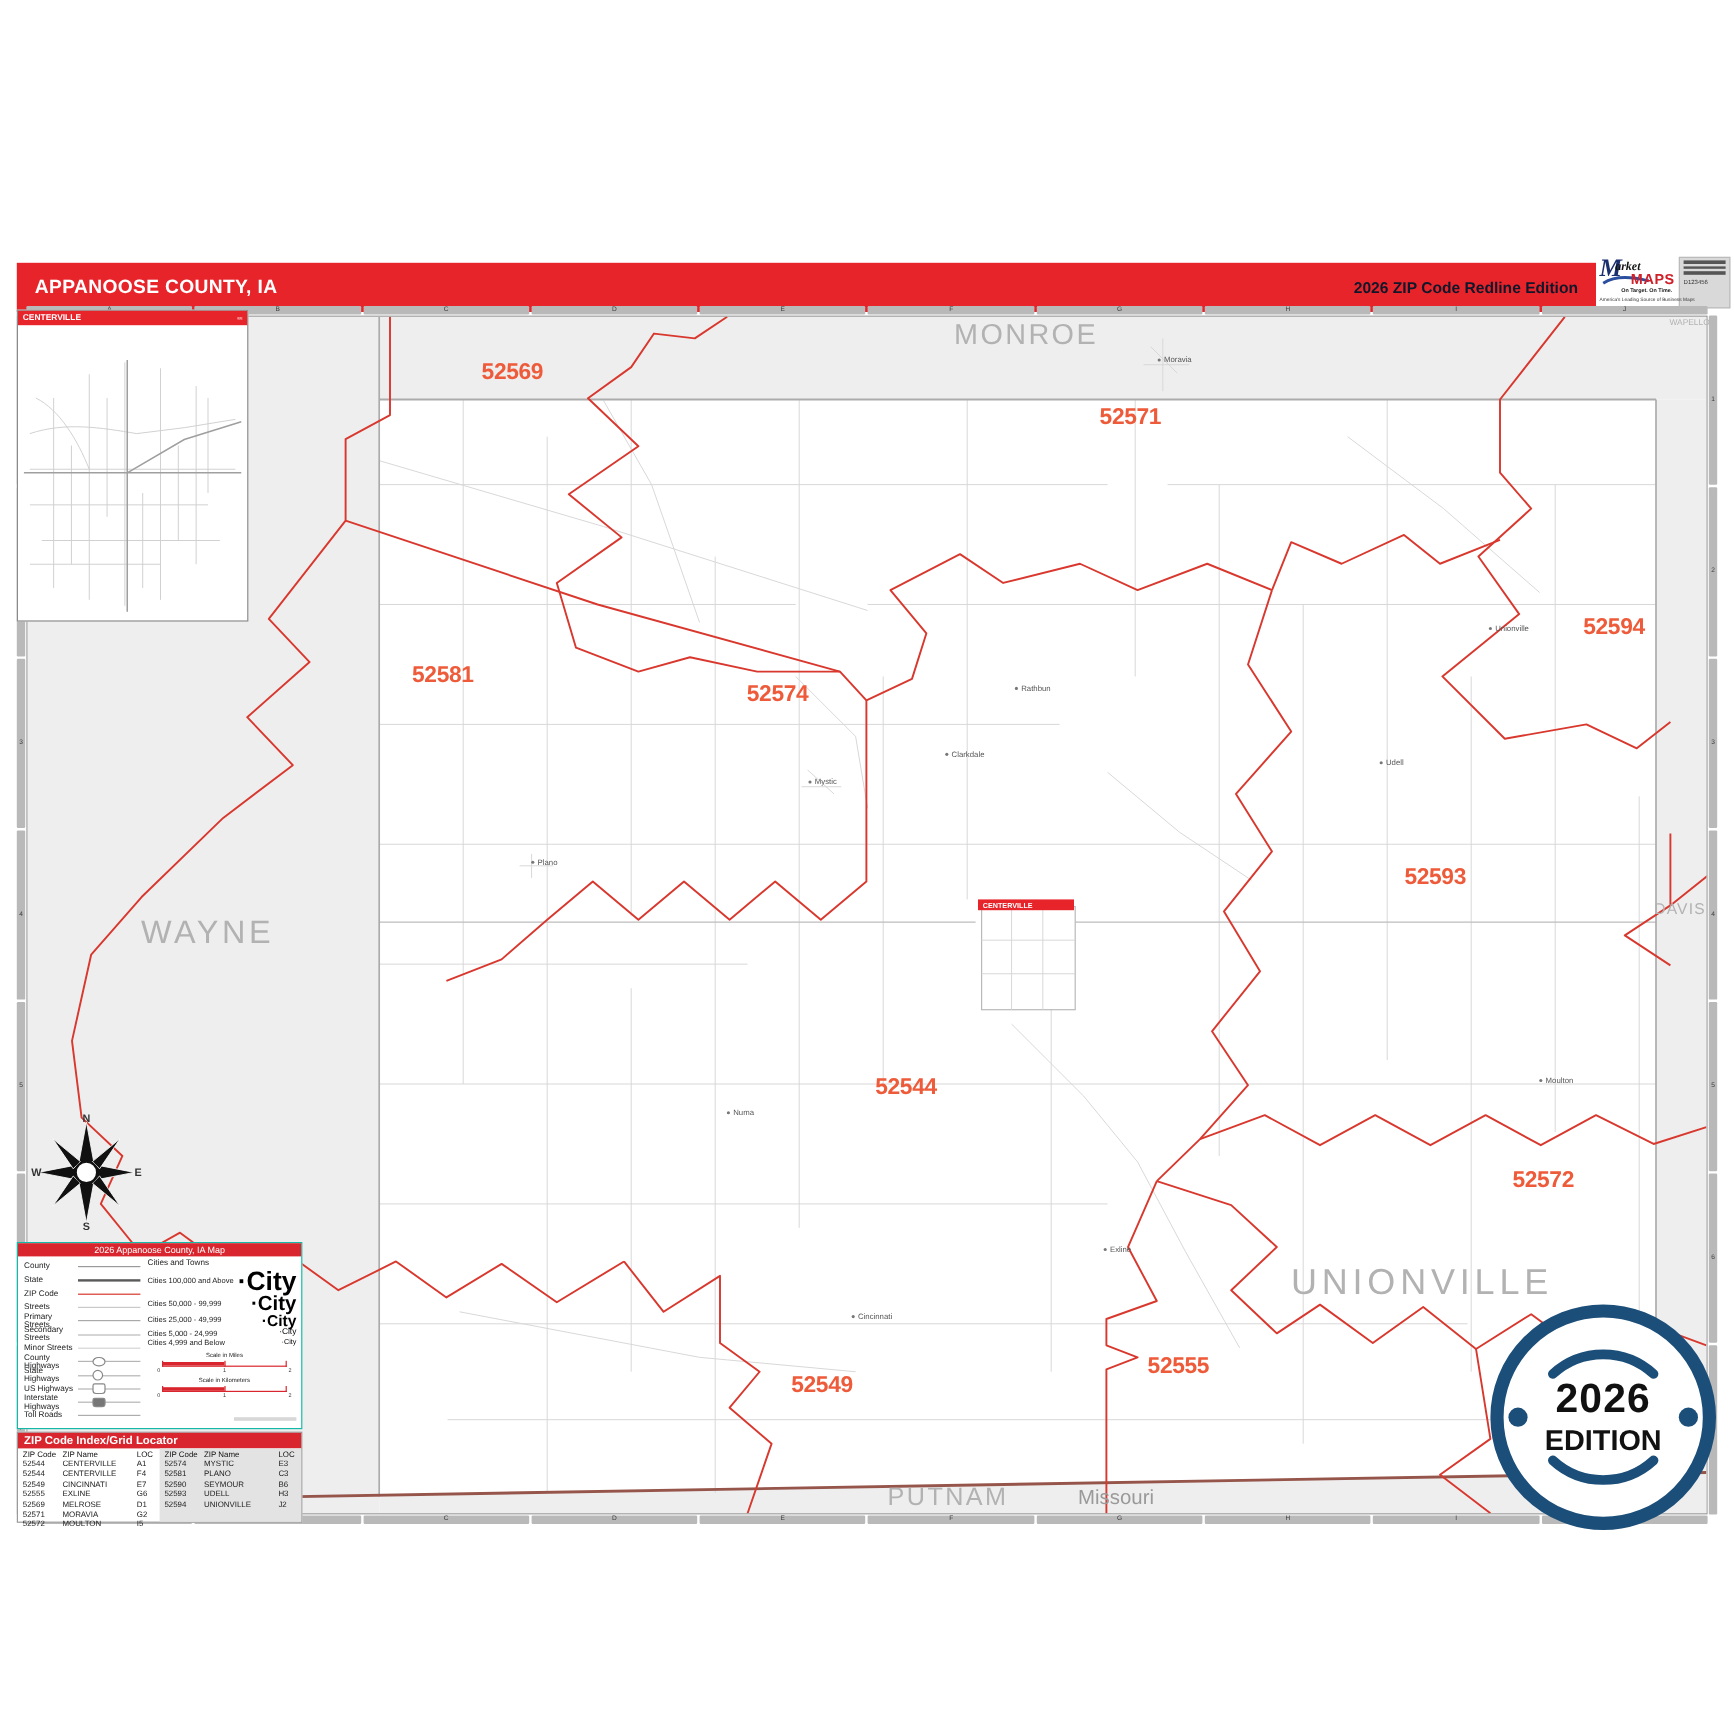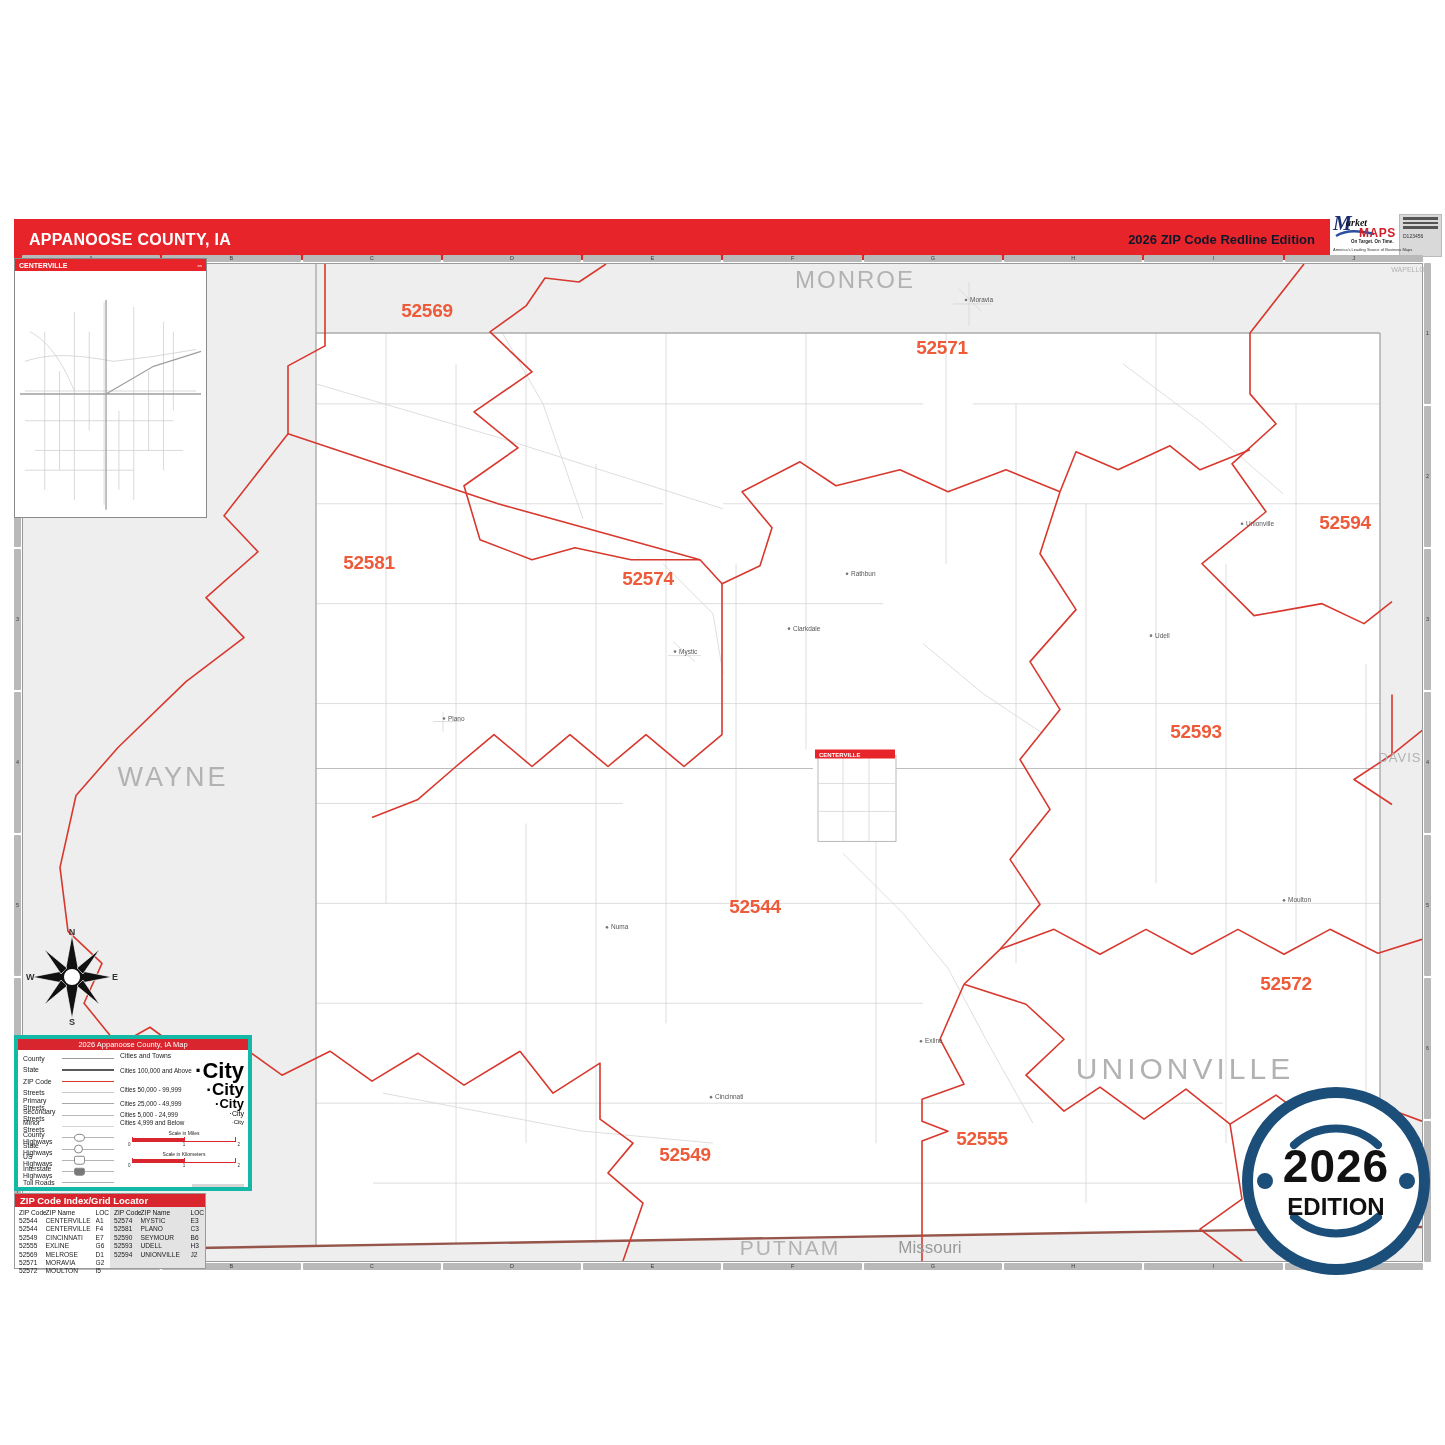--- a/index.html
+++ b/index.html
@@ -48,21 +48,21 @@
   .c-putnam{font-size:21px;letter-spacing:2px;}
   .c-missouri{font-size:17px;color:#9a9a9a;}
 
   
   .inset{position:absolute;left:0;top:3px;width:193px;height:260px;background:#fff;border:1px solid #8a8a8a;box-sizing:border-box;z-index:5;}
   .inset-head{height:12px;background:#E8242B;color:#fff;font-size:7px;font-weight:bold;display:flex;align-items:center;justify-content:space-between;padding:0 4px;}
   .inset-squig{font-size:4px;color:#fff;}
   .inset svg{width:100%;height:246px;display:block;}
 
   
-  .legend{position:absolute;left:0;top:780px;width:238px;height:156px;background:#fff;border:4px solid #14b8a6;box-sizing:border-box;z-index:5;}
+  .legend{position:absolute;left:0;top:780px;width:238px;height:156px;background:#fff;border:1px solid #14b8a6;box-sizing:border-box;z-index:5;}
   .legend-head{height:11px;background:#D9262E;color:#fff;font-size:7.5px;display:flex;align-items:center;justify-content:center;}
   .legend-body{display:flex;}
   .lg-col-left{width:116px;padding:3px 4px 0 5px;box-sizing:border-box;}
   .lg-row{display:flex;align-items:center;height:11.3px;}
   .lg-label{font-size:6.8px;color:#222;flex:1;}
   .lg-sample{width:52px;position:relative;display:flex;align-items:center;justify-content:center;}
   .ln{width:52px;border-bottom:1px solid #b5b5b5;}
   .s-county .ln{border-bottom:1.2px solid #9a9a9a;}
   .s-state .ln{border-bottom:2.6px solid #5a5a5a;}
   .s-zip .ln{border-bottom:1.8px solid #D8382E;}
@@ -89,21 +89,21 @@
   .scalebar{margin:4px 4px 0 8px;}
   .sb-title{font-size:5px;color:#222;text-align:center;}
   .sb-bar{height:5px;border-bottom:1.6px solid #D9262E;position:relative;width:104px;margin:0 auto;}
   .sb-bar i{position:absolute;bottom:-1px;width:1.4px;height:5px;background:#D9262E;}
   .sb-bar i.t0{left:0;}.sb-bar i.t1{left:50%;}.sb-bar i.t2{right:0;}
   .sb-half{position:absolute;left:0;bottom:0;width:50%;height:2.4px;background:#D9262E;}
   .sb-ticks{display:flex;justify-content:space-between;width:112px;margin:0 auto;font-size:4.5px;color:#333;}
   .lg-fineprint{position:absolute;right:4px;bottom:2px;width:52px;height:2.5px;background:#d7d7d7;}
 
   
-  .index{position:absolute;left:0;top:938px;width:192px;height:76px;background:#fff;border:1px solid #9a9a9a;box-sizing:border-box;z-index:5;}
+  .index{position:absolute;left:0;top:938px;width:238px;height:76px;background:#fff;border:1px solid #9a9a9a;box-sizing:border-box;z-index:5;}
   .index-head{height:13px;background:#D9262E;color:#fff;font-size:9.5px;font-weight:bold;display:flex;align-items:center;padding-left:5px;}
   .idx-cols{display:flex;height:61px;}
   .idx-half{width:50%;padding:1px 0 0 4px;box-sizing:border-box;}
   .idx-half.right{background:#E3E3E3;}
   .idx-row{display:flex;height:8.4px;align-items:center;}
   .idx-row span{font-size:6.6px;color:#222;white-space:nowrap;overflow:hidden;}
   .idx-row .c0{width:33px;}
   .idx-row .c1{width:62px;}
   .idx-row .c2{width:18px;}
   .idx-row.hd span{color:#111;}
@@ -114,21 +114,21 @@
   .cp-n{left:50%;top:0;transform:translateX(-50%);}
   .cp-s{left:50%;bottom:0;transform:translateX(-50%);}
   .cp-w{left:0;top:50%;transform:translateY(-50%);}
   .cp-e{right:0;top:50%;transform:translateY(-50%);}
 
   
   .badge{position:absolute;left:1228px;top:832px;width:188px;height:188px;z-index:9;}
   .badge-circle{position:absolute;inset:0;background:#fff;border:11px solid #1B4E79;border-radius:50%;box-sizing:border-box;}
   .badge-art{position:absolute;inset:0;}
   .badge-text{position:absolute;inset:0;display:flex;flex-direction:column;align-items:center;justify-content:center;gap:6px;}
-  .badge-year{font-size:46px;font-weight:800;color:#111;letter-spacing:1px;line-height:1;}
+  .badge-year{font-size:34px;font-weight:800;color:#111;letter-spacing:1px;line-height:1;}
   .badge-word{font-size:24px;font-weight:800;color:#111;line-height:1;}
 </style>
 </head>
 <body>
 
 <div class="sheet">
 
   <div class="header-bar">
     <span class="header-title">APPANOOSE COUNTY, IA</span>
     <span class="header-edition">2026 ZIP Code Redline Edition</span>

